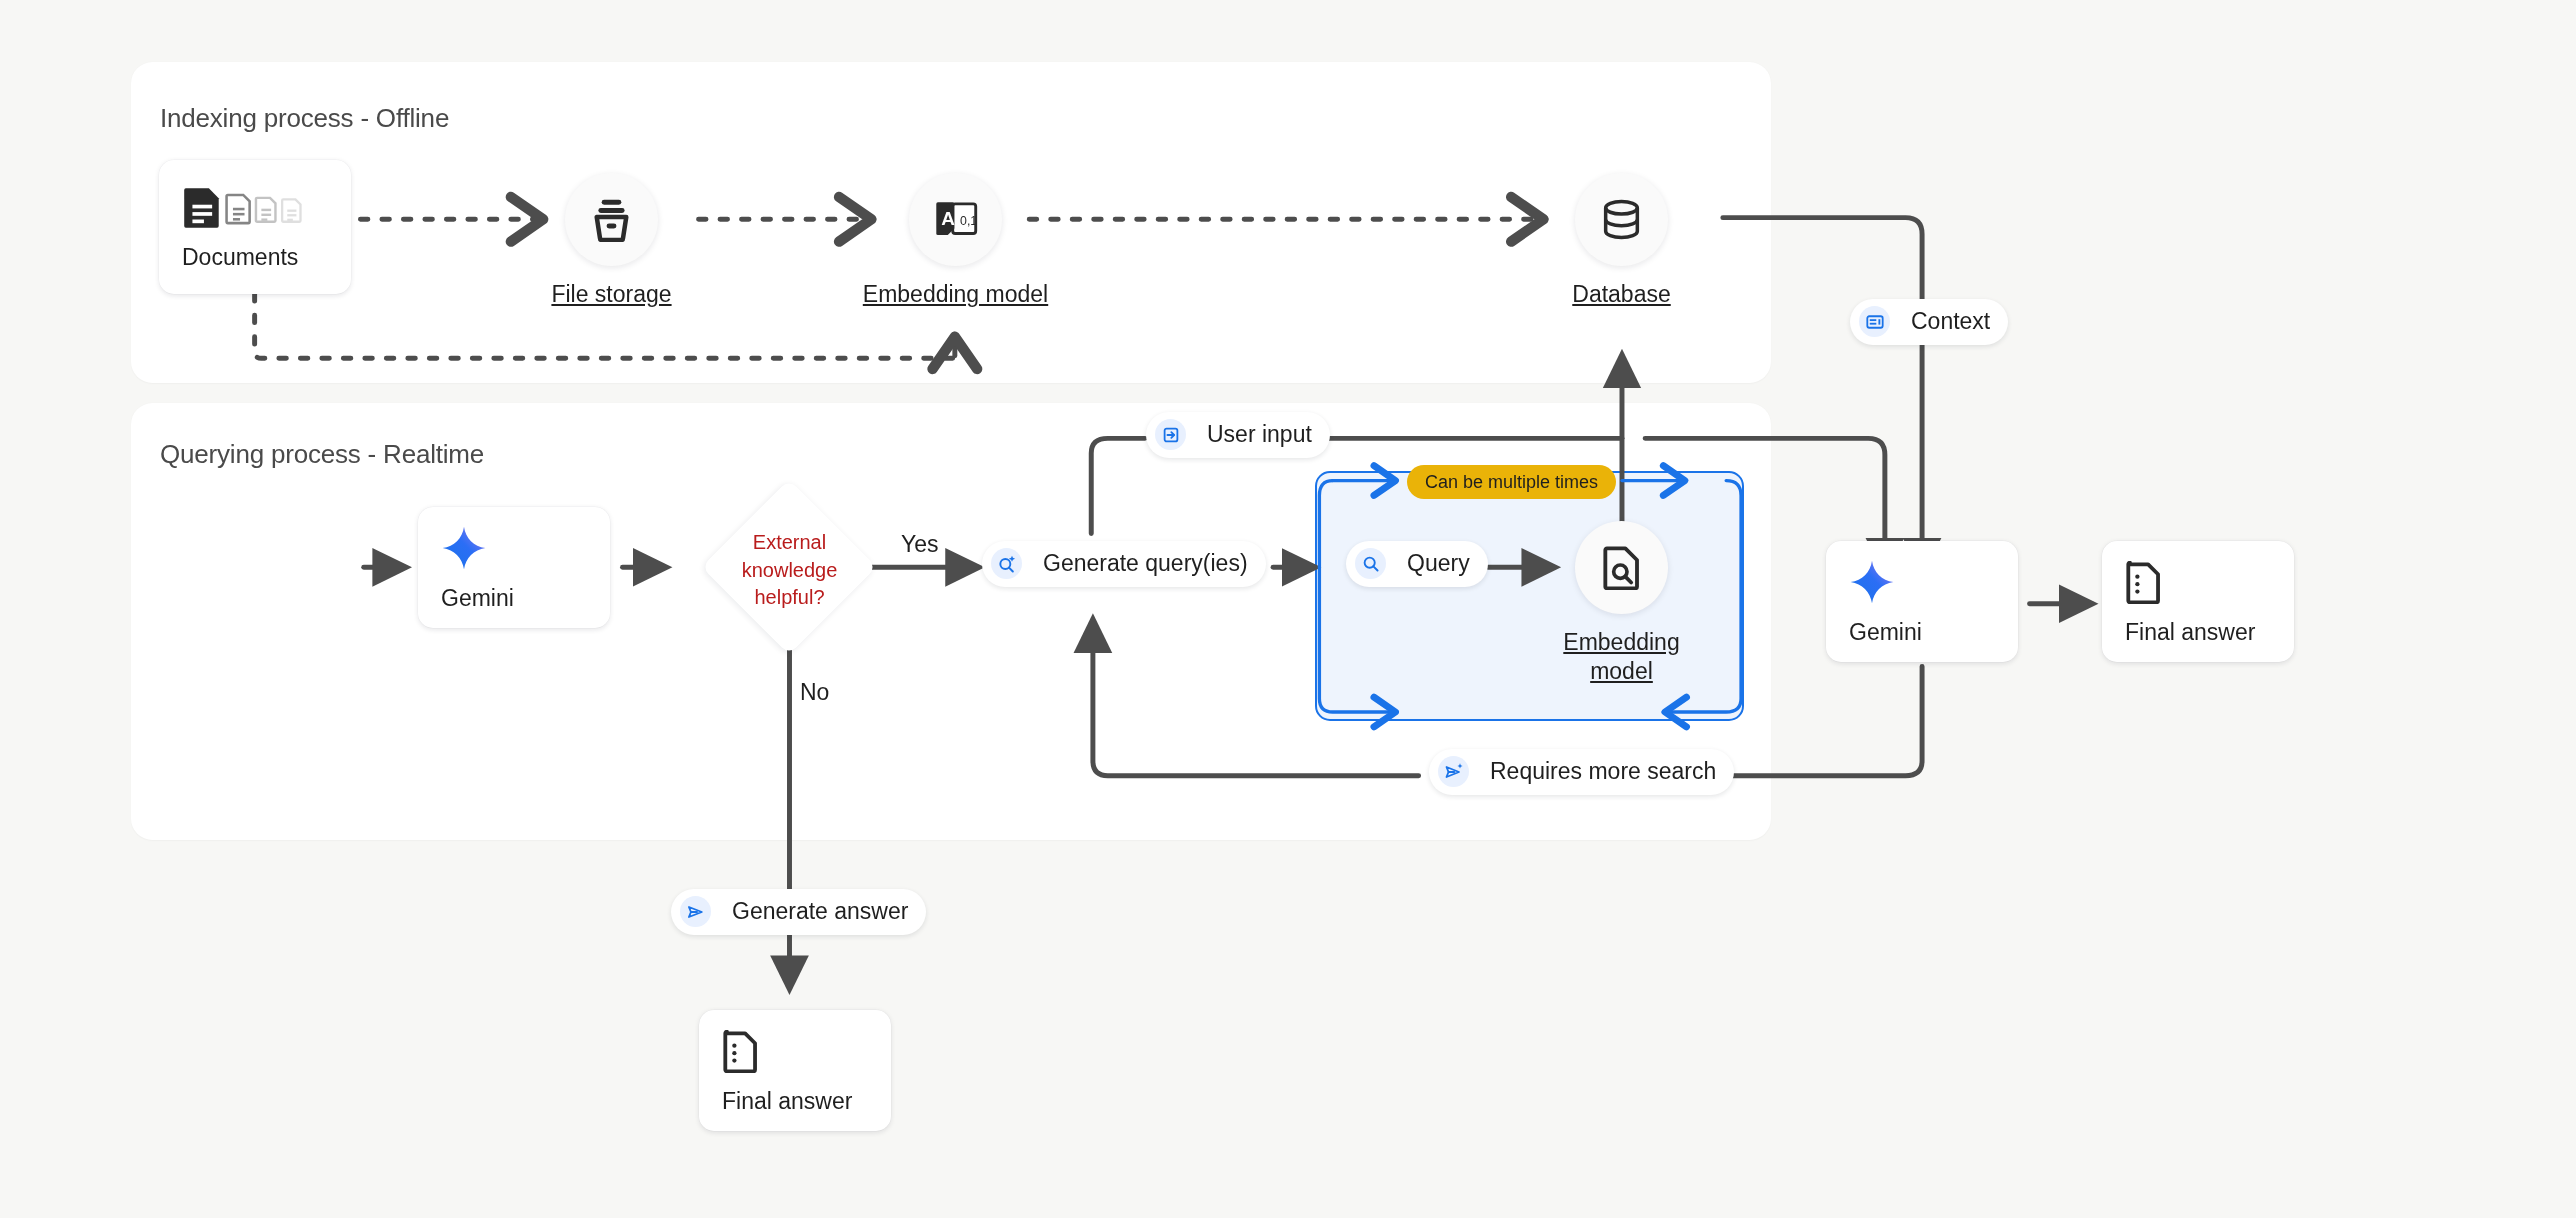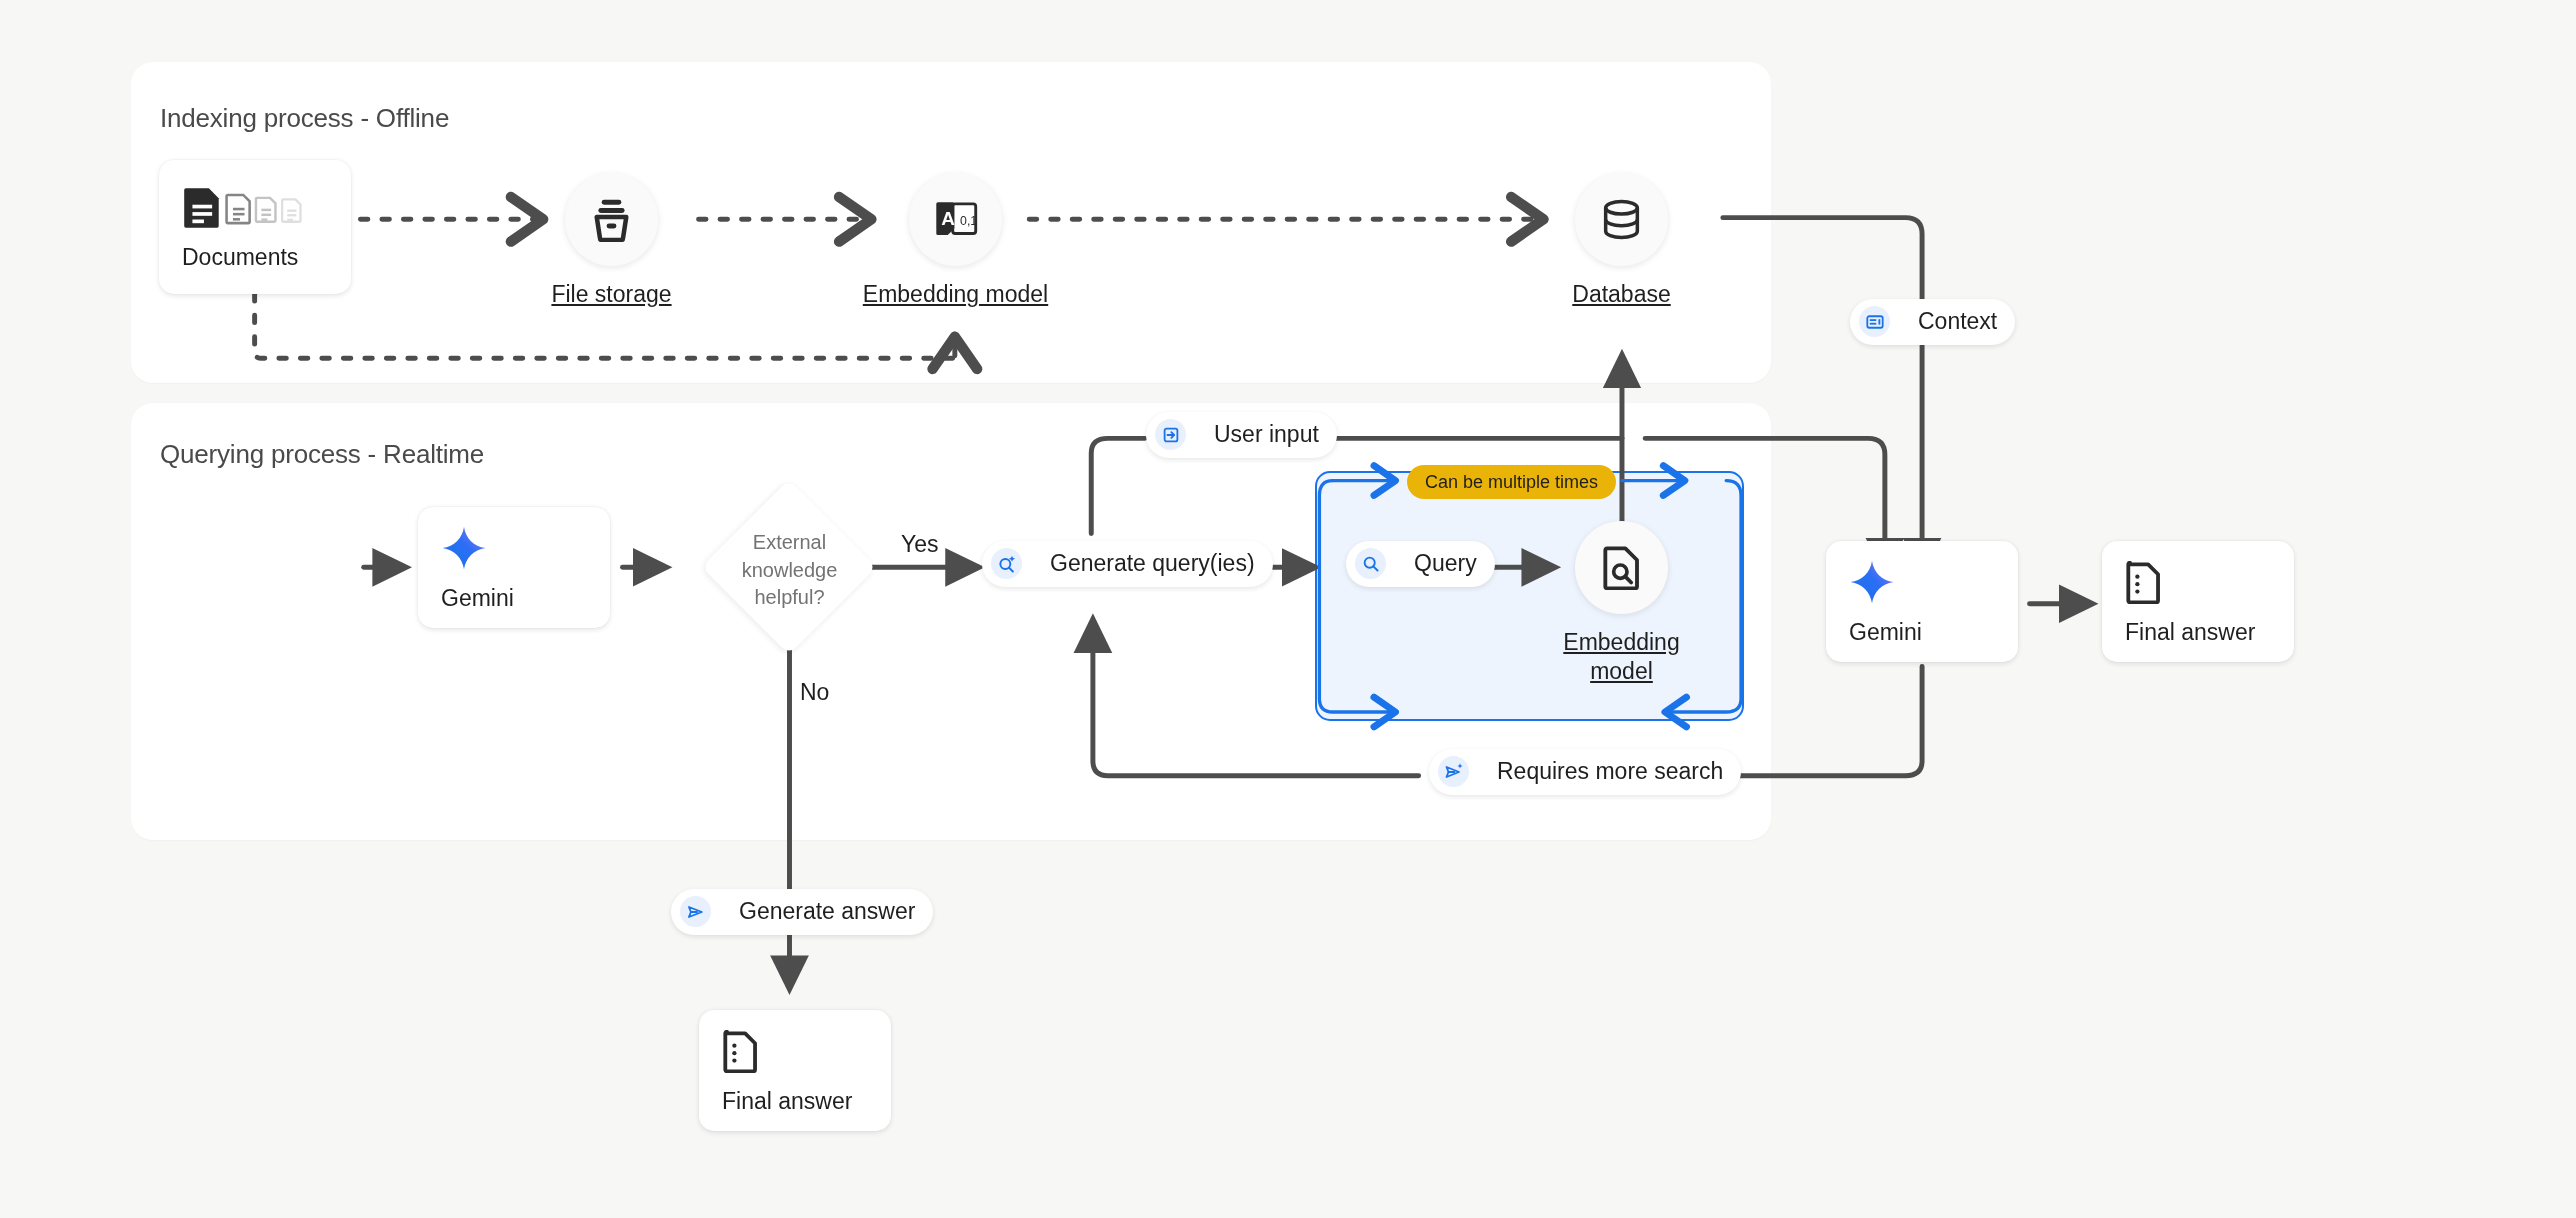--- a/index.html
+++ b/index.html
@@ -83,29 +83,29 @@
     transform: rotate(45deg);
     border-radius: 10px;
     box-shadow: 0 1.7px 6.6px rgba(16,24,40,0.09);
   }
   .diamond-text {
     position: absolute;
     width: 157px;
     text-align: center;
     font-size: 20px;
     line-height: 1.38;
-    color: #737373;
+    color: #b91c1c;
   }
 
   
   .chip {
     position: absolute;
     display: inline-flex;
     align-items: center;
-    gap: 28px;
+    gap: 21px;
     background: #ffffff;
     border-radius: 826px;
     padding: 7.4px 18px 7.4px 9px;
     box-shadow: 0 1.7px 5.8px rgba(16,24,40,0.11);
     white-space: nowrap;
     font-size: 23px;
     color: #1f1f1f;
   }
   .chip .chip-ico {
     width: 31px; height: 31px; border-radius: 50%;

